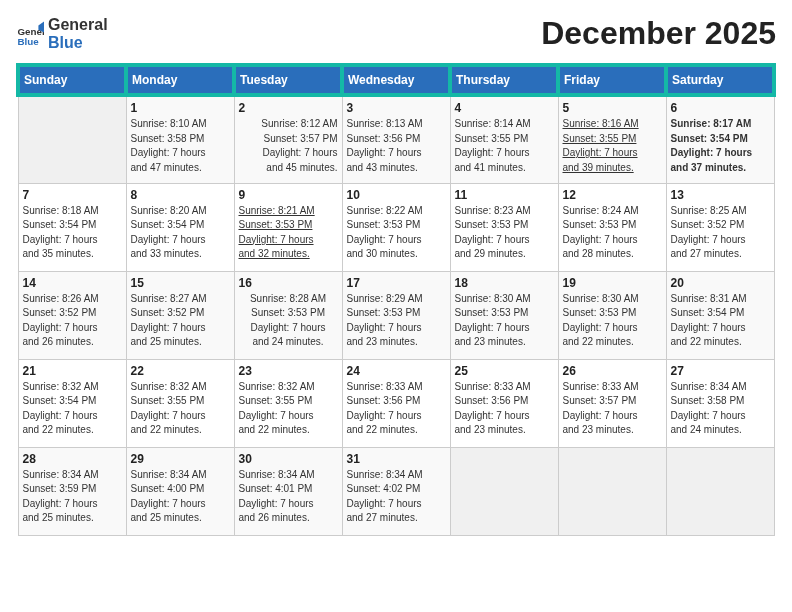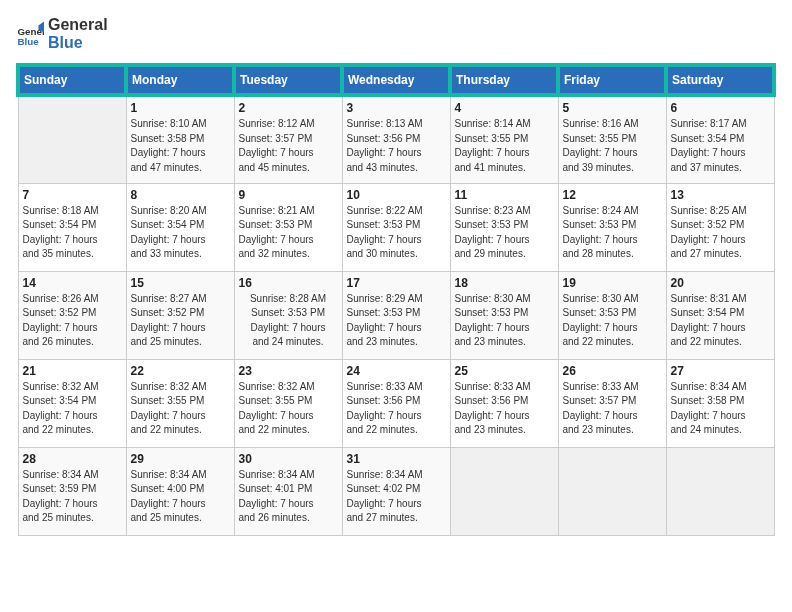--- a/index.html
+++ b/index.html
@@ -92,20 +92,21 @@
       <text x="2" y="22" font-size="14" font-weight="bold" fill="#333" font-family="Arial">General</text>
       <text x="2" y="36" font-size="14" font-weight="bold" fill="#2a6ebb" font-family="Arial">Blue</text>
       <polygon points="32,8 40,2 40,18 32,14" fill="#2a6ebb"></polygon>
     </svg>
     <div>
       <div style="font-size:16px;font-weight:bold;color:#333;line-height:1.1;">General</div>
       <div style="font-size:16px;font-weight:bold;color:#2a6ebb;line-height:1.1;">Blue</div>
     </div>
   </div>
   <div class="title-block">
+    <div class="month-title">December 2025</div>
   </div>
 </div>
 
 <table>
   <thead>
     <tr>
     <th>Sunday</th>
         <th>Monday</th>
         <th>Tuesday</th>
         <th>Wednesday</th>
@@ -119,49 +120,49 @@
         <td class="empty-cell"></td>
         <td>
           <span class="day-number">1</span>
           <div class="day-info" style="white-space: pre-line;">Sunrise: 8:10 AM
 Sunset: 3:58 PM
 Daylight: 7 hours
 and 47 minutes.</div>
         </td>
         <td>
           <span class="day-number">2</span>
-          <div class="day-info" style="white-space: pre-line;">Sunrise: 8:12 AM
+          <div class="day-info" style="white-space: pre-line; text-align: right;">Sunrise: 8:12 AM
 Sunset: 3:57 PM
 Daylight: 7 hours
 and 45 minutes.</div>
         </td>
         <td>
           <span class="day-number">3</span>
           <div class="day-info" style="white-space: pre-line;">Sunrise: 8:13 AM
 Sunset: 3:56 PM
 Daylight: 7 hours
 and 43 minutes.</div>
         </td>
         <td>
           <span class="day-number">4</span>
           <div class="day-info" style="white-space: pre-line;">Sunrise: 8:14 AM
 Sunset: 3:55 PM
 Daylight: 7 hours
 and 41 minutes.</div>
         </td>
         <td>
           <span class="day-number">5</span>
-          <div class="day-info" style="white-space: pre-line;">Sunrise: 8:16 AM
+          <div class="day-info" style="white-space: pre-line; text-decoration: underline;">Sunrise: 8:16 AM
 Sunset: 3:55 PM
 Daylight: 7 hours
 and 39 minutes.</div>
         </td>
         <td>
           <span class="day-number">6</span>
-          <div class="day-info" style="white-space: pre-line;">Sunrise: 8:17 AM
+          <div class="day-info" style="white-space: pre-line; font-weight: bold;">Sunrise: 8:17 AM
 Sunset: 3:54 PM
 Daylight: 7 hours
 and 37 minutes.</div>
         </td>
       </tr>
       <tr>
         <td>
           <span class="day-number">7</span>
           <div class="day-info" style="white-space: pre-line;">Sunrise: 8:18 AM
 Sunset: 3:54 PM
@@ -170,21 +171,21 @@
         </td>
         <td>
           <span class="day-number">8</span>
           <div class="day-info" style="white-space: pre-line;">Sunrise: 8:20 AM
 Sunset: 3:54 PM
 Daylight: 7 hours
 and 33 minutes.</div>
         </td>
         <td>
           <span class="day-number">9</span>
-          <div class="day-info" style="white-space: pre-line;">Sunrise: 8:21 AM
+          <div class="day-info" style="white-space: pre-line; text-decoration: underline;">Sunrise: 8:21 AM
 Sunset: 3:53 PM
 Daylight: 7 hours
 and 32 minutes.</div>
         </td>
         <td>
           <span class="day-number">10</span>
           <div class="day-info" style="white-space: pre-line;">Sunrise: 8:22 AM
 Sunset: 3:53 PM
 Daylight: 7 hours
 and 30 minutes.</div>

